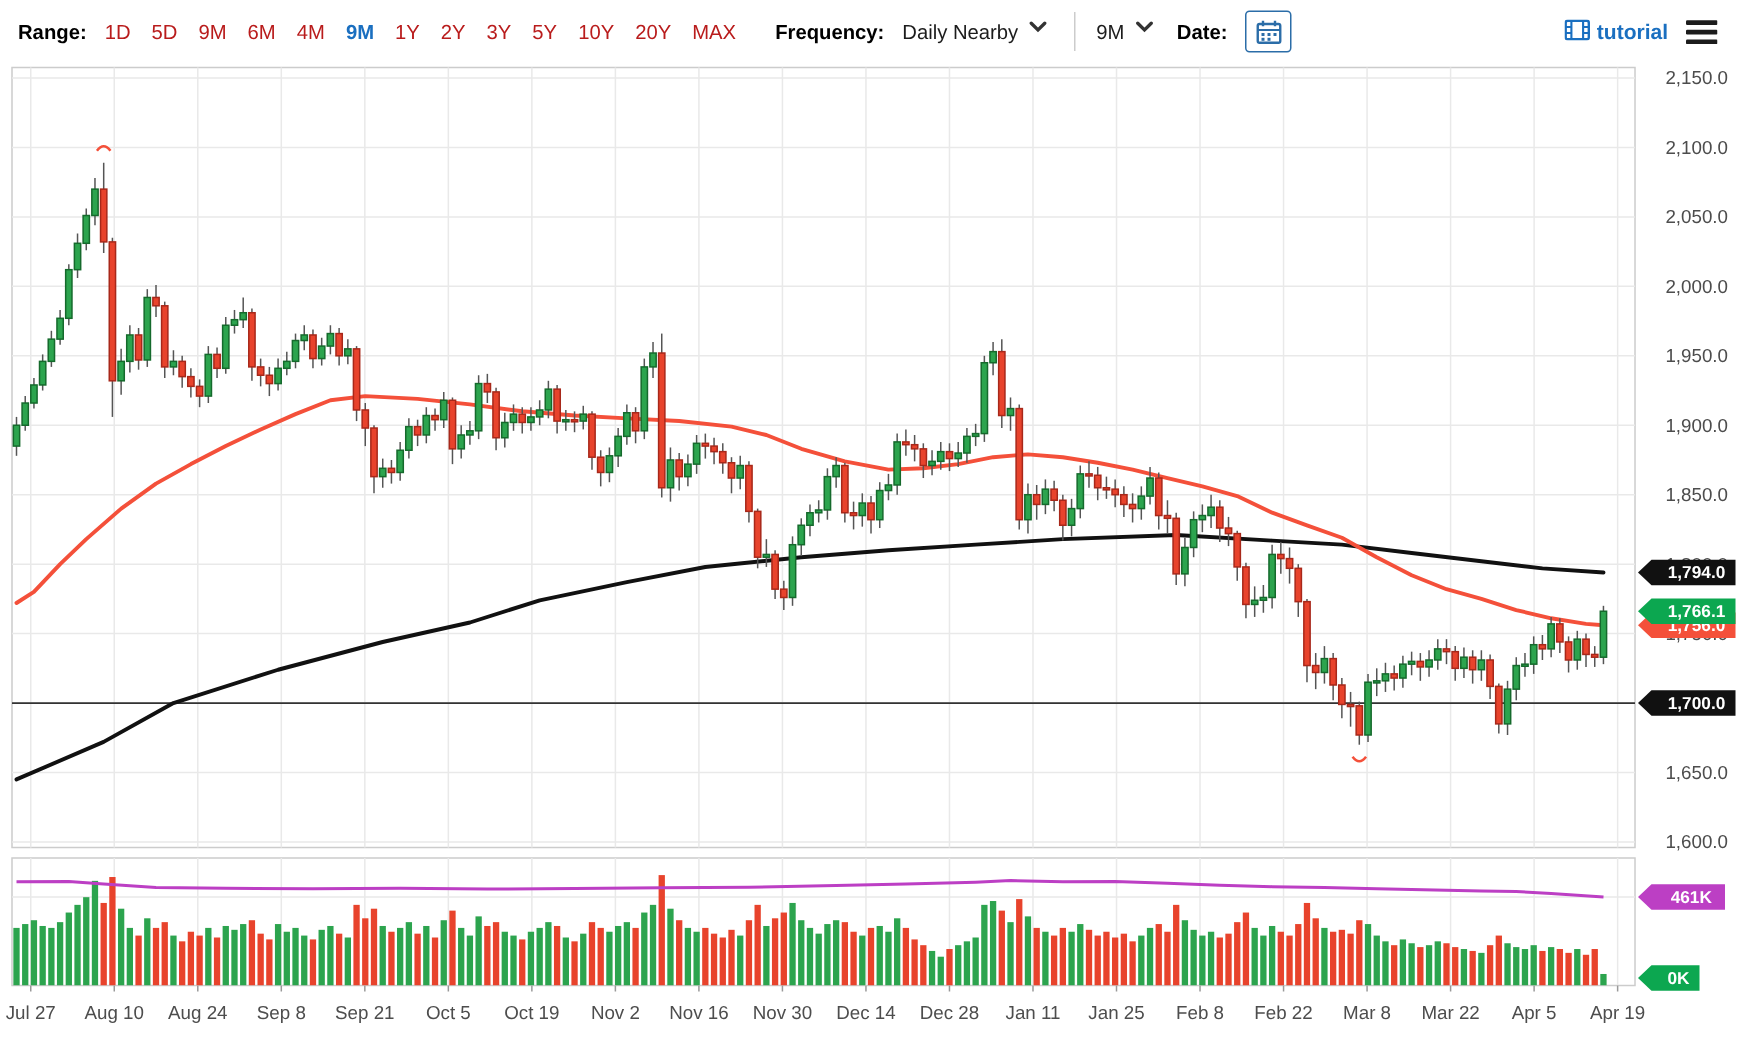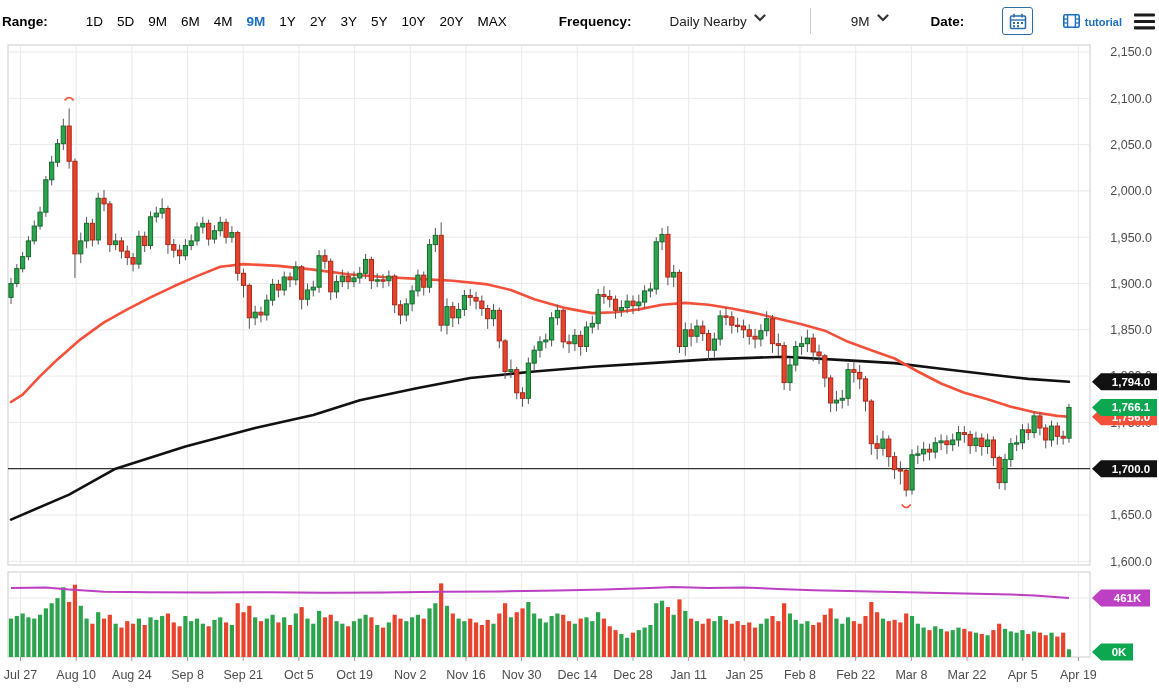--- a/index.html
+++ b/index.html
@@ -1,29 +1,29 @@
 <!DOCTYPE html>
 <html><head>
 <meta charset="utf-8">
 <style>
   html,body{margin:0;padding:0;background:#fff;}
   .app{position:relative;width:1159px;height:697px;background:#fff;overflow:hidden;
        font-family:"Liberation Sans",sans-serif;}
-  .toolbar{display:flex;align-items:center;height:42px;padding:0 2px;font-size:13.5px;color:#1c1c1c;gap:26px;}
+  .toolbar{display:flex;align-items:center;height:42px;padding:0 12px;font-size:13.5px;color:#1c1c1c;}
   .tb-label{font-weight:bold;color:#000;margin-right:12px;white-space:nowrap;}
   .ranges{display:flex;align-items:center;gap:14px;margin-right:26px;}
-  .range-opt{color:#000000;cursor:pointer;white-space:nowrap;}
+  .range-opt{color:#b91c1c;cursor:pointer;white-space:nowrap;}
   .range-opt.active{color:#1a6fc0;font-weight:bold;}
   .dd{display:flex;align-items:flex-start;gap:7px;background:none;border:none;font:inherit;color:#1c1c1c;
       cursor:pointer;padding:0;margin-right:16px;white-space:nowrap;}
   .sep{width:1px;height:26px;background:#ccc;margin:0 14px 0 2px;}
   .cal-btn{width:31px;height:28px;border:1.5px solid #2b6da8;border-radius:3px;background:#fff;
       display:flex;align-items:center;justify-content:center;cursor:pointer;padding:0;}
   .right-group{margin-left:auto;display:flex;align-items:center;gap:10px;}
-  .tutorial{display:flex;align-items:flex-end;gap:5px;color:#1a6fc0;font-weight:bold;font-size:11px;
+  .tutorial{display:flex;align-items:flex-start;gap:5px;color:#1a6fc0;font-weight:bold;font-size:14px;
       text-decoration:none;cursor:pointer;}
   .burger{background:none;border:none;cursor:pointer;padding:2px;display:flex;}
   .chart-wrap{position:absolute;left:0;top:42px;width:1147px;height:655px;}
   svg text{font-family:"Liberation Sans",sans-serif;}
 </style>
 </head>
 <body>
 
 <div class="app">
   <div class="toolbar">

